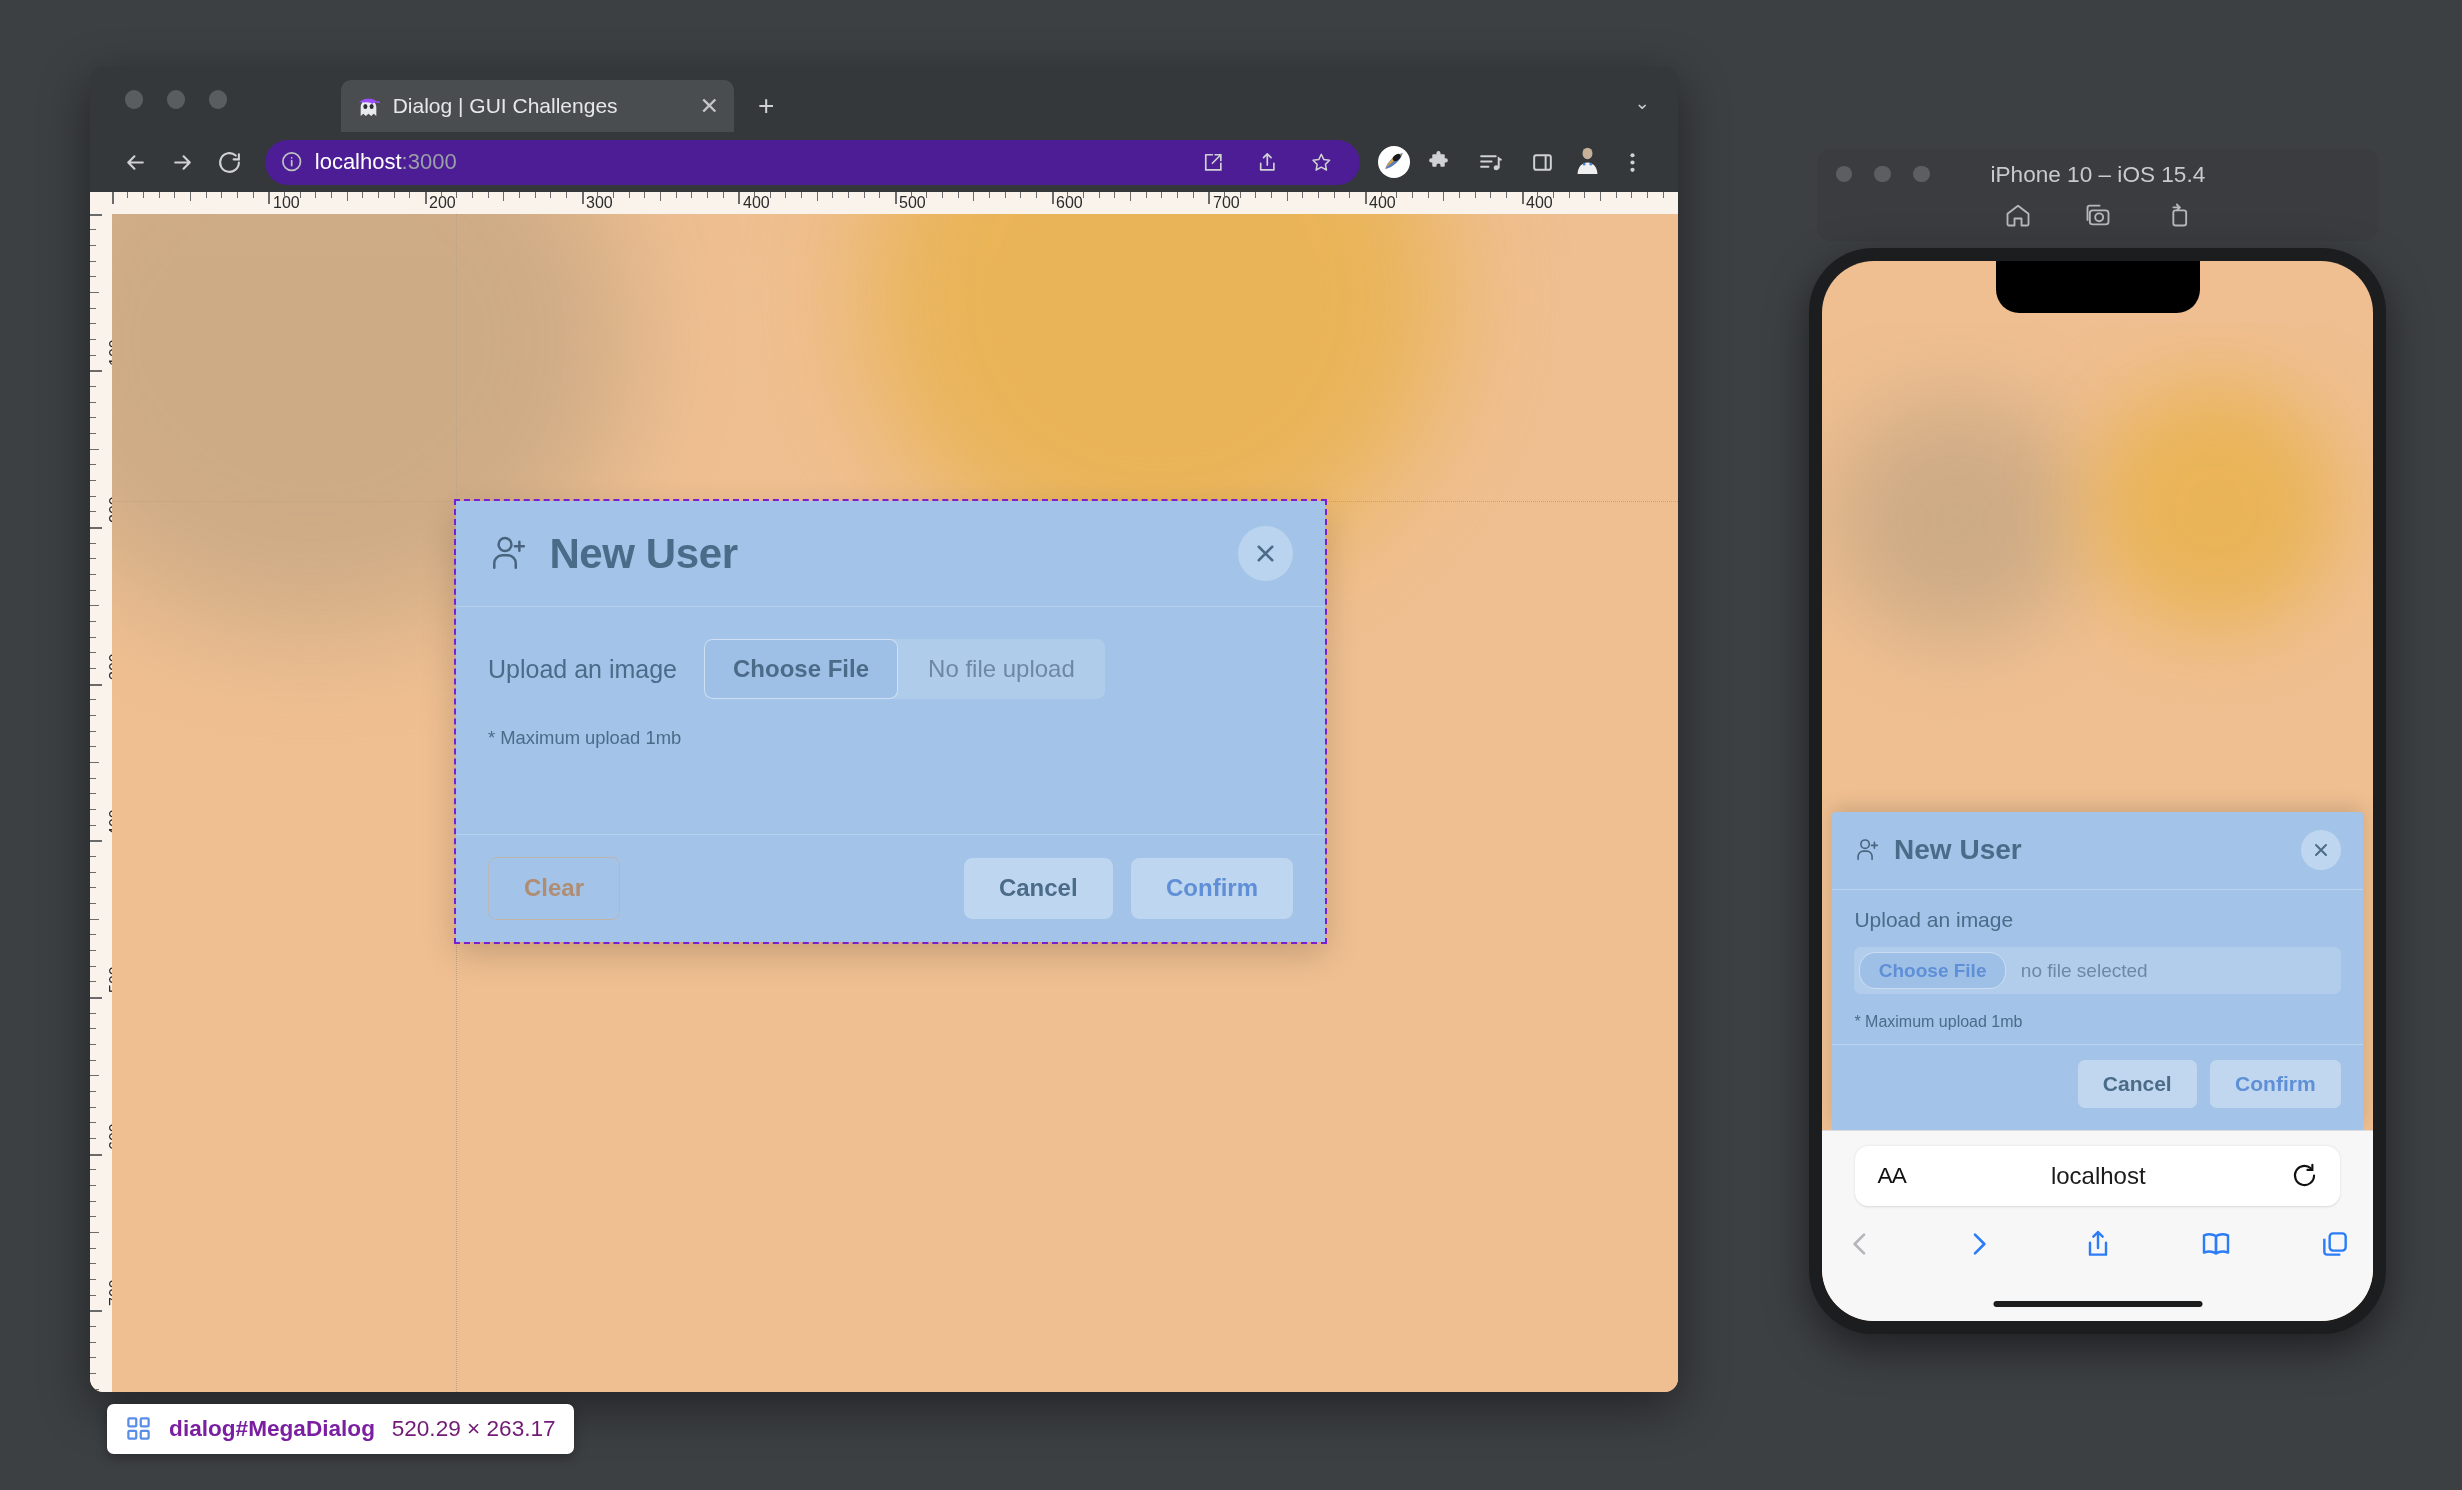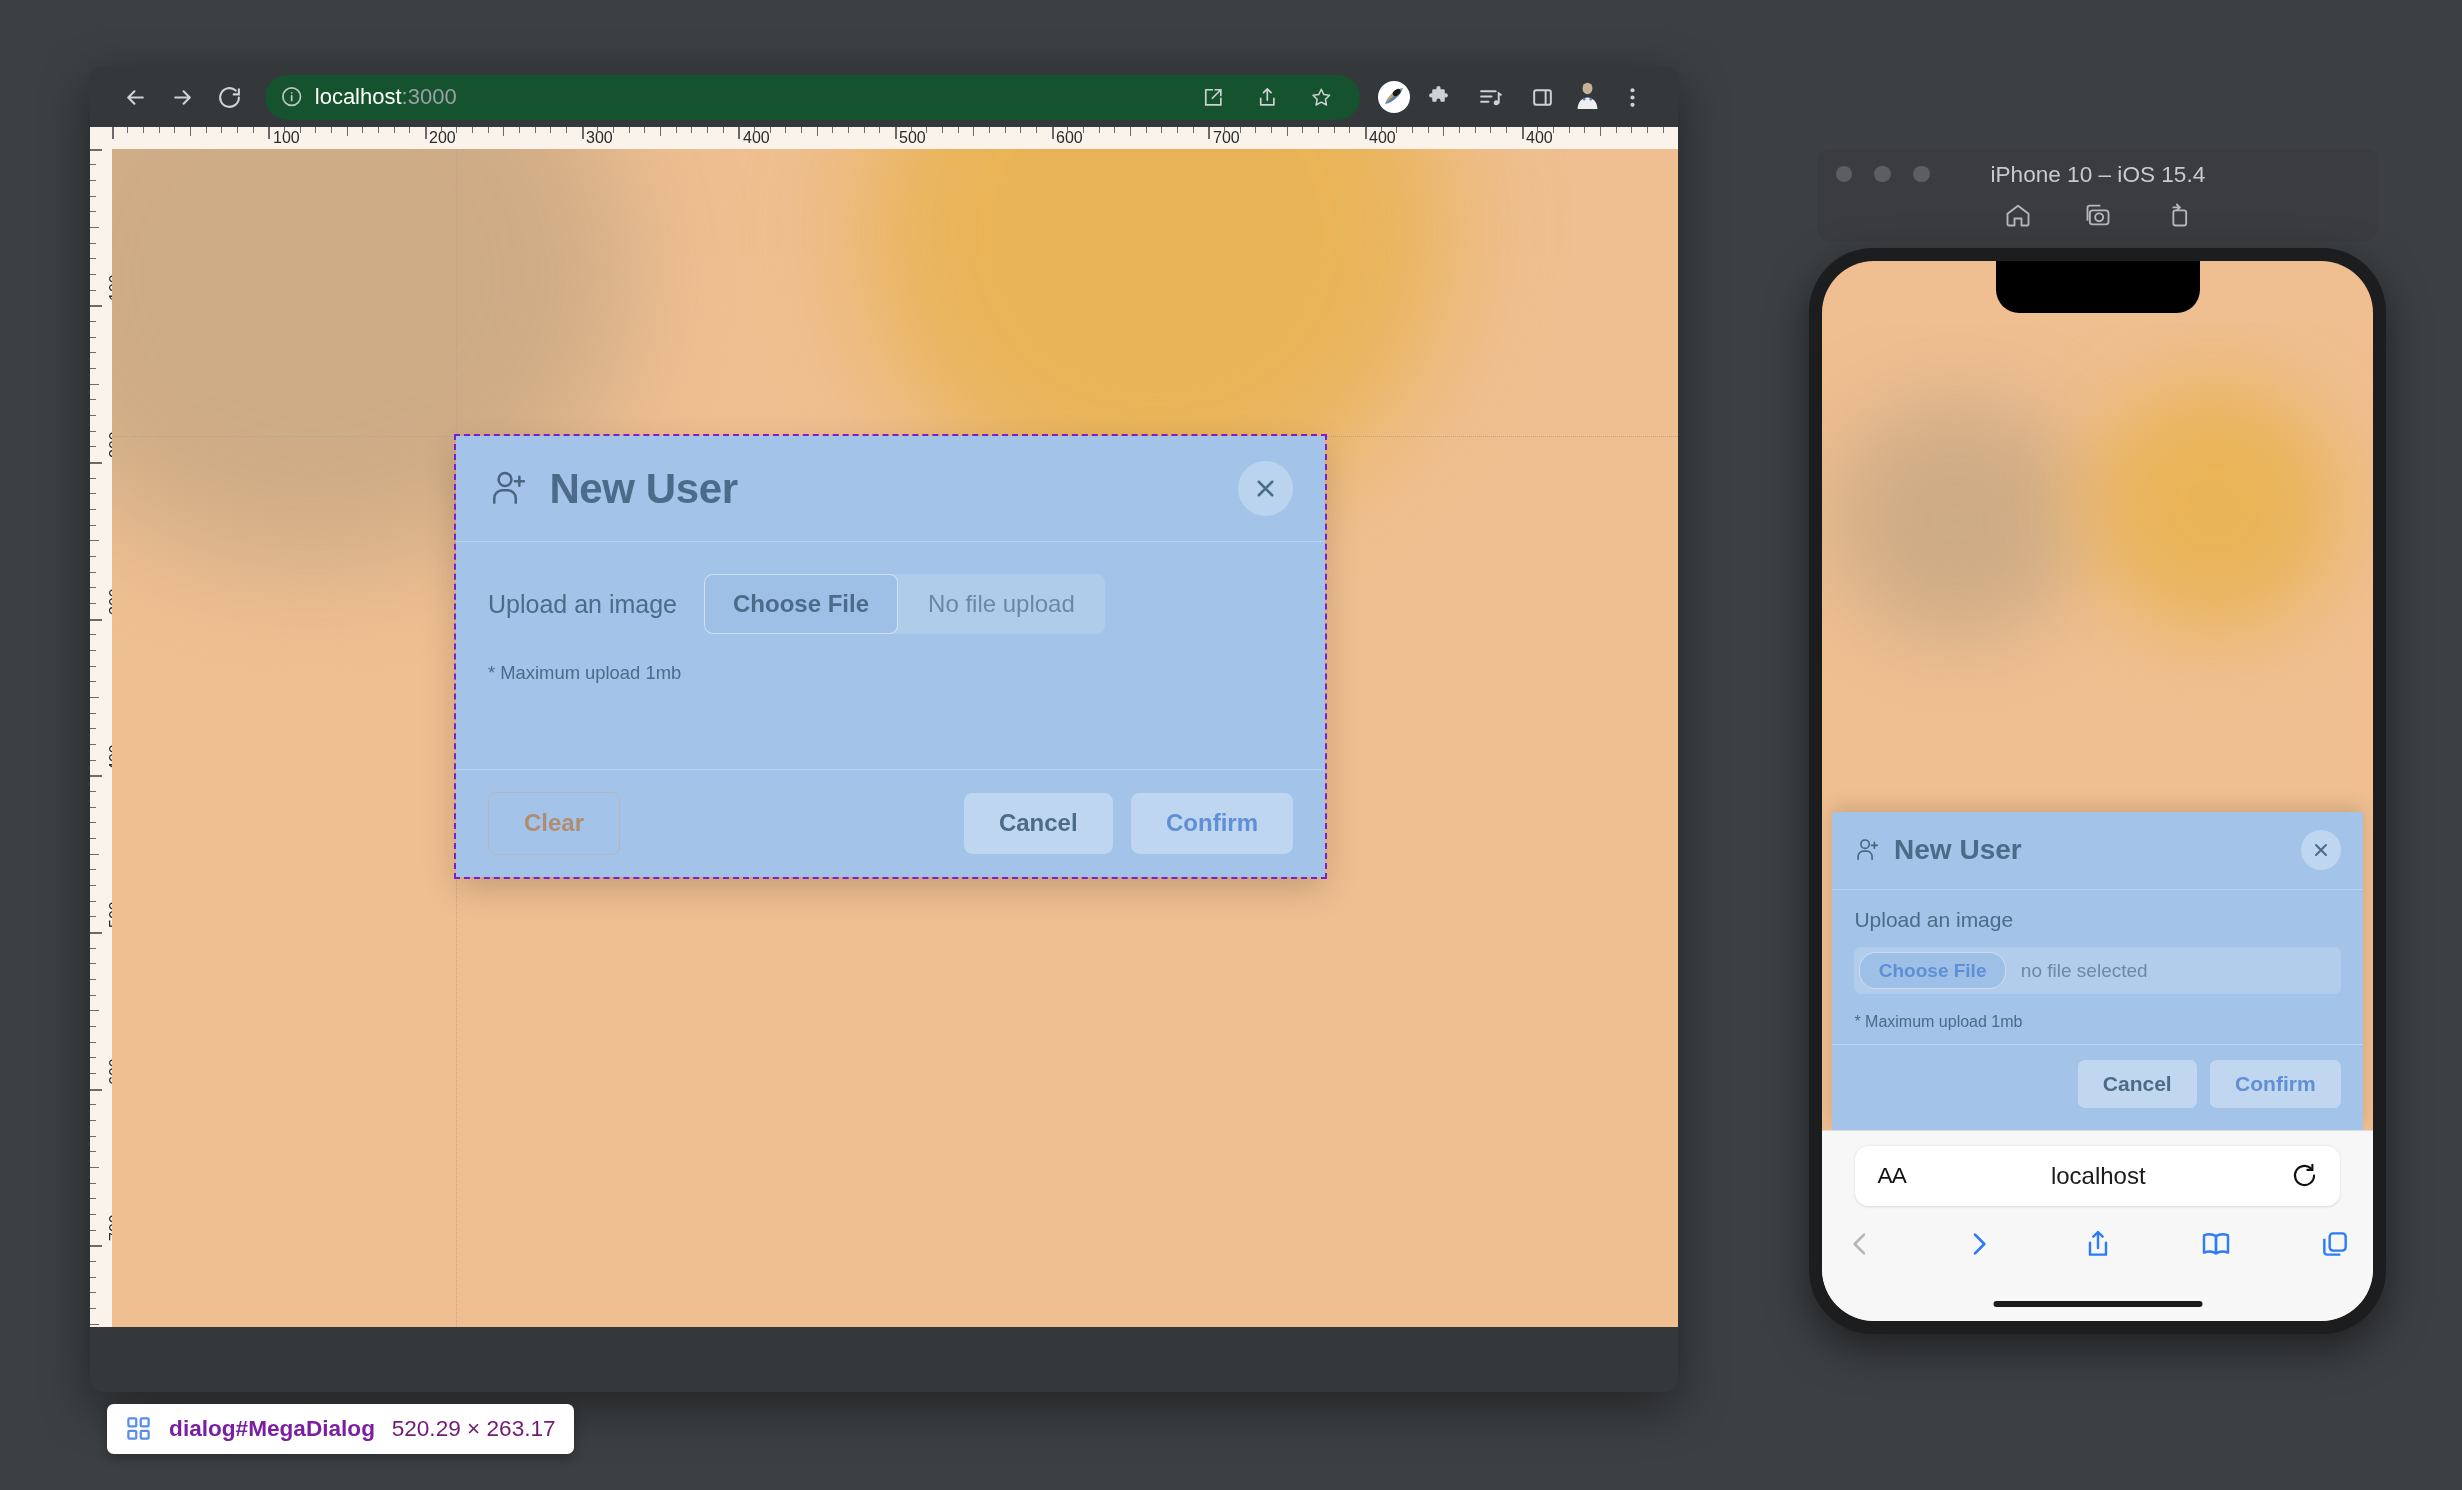--- a/index.html
+++ b/index.html
@@ -29,21 +29,21 @@
   .tab-fav { width:25px; height:25px; flex:none; position:relative; }
   .tab-title { color:#e6e7e8; font-size:21px; white-space:nowrap; overflow:hidden; }
   .tab-close { margin-left:auto; color:#c4c6c8; font-size:23.4px; line-height:1; cursor:pointer; }
   .newtab { position:absolute; left:668px; top:25px; color:#cfd1d3; font-size:28px; line-height:1; cursor:pointer; }
   .tabchev { position:absolute; right:28px; top:25px; color:#c8cacc; font-size:18.4px; cursor:pointer; }
 
   .navbar { height:60px; display:flex; align-items:center; padding:0 22px; gap:0; background:#35383b; position:relative; }
   .navicon { width:47px; height:47px; display:flex; align-items:center; justify-content:center; color:#cfd1d3; cursor:pointer; }
   .navicon svg { width:25px; height:25px; }
   .omnibox {
-    flex:1; height:45px; margin:0 5px 0 11.7px; background:#14532d; border-radius:22.6px;
+    flex:1; height:45px; margin:0 5px 0 11.7px; background:#4c1d95; border-radius:22.6px;
     display:flex; align-items:center; padding:0 15px; gap:11.7px; cursor:text;
   }
   .omnibox .info { width:23.4px; height:23.4px; flex:none; color:#bfc1c3; }
   .url { font-size:22px; color:#ffffff; white-space:nowrap; }
   .url .host { color:#ffffff; }
   .url .port { color:#9aa0a6; }
   .ombtns { display:flex; align-items:center; gap:6.7px; margin-left:auto; }
   .ombtns .navicon svg { width:22.6px; height:22.6px; }
   .extrabtns { display:flex; align-items:center; gap:5px; padding-left:13.4px; }
   .avatar-ext {
@@ -232,20 +232,44 @@
     width:209px; height:6.7px; border-radius:3.3px; background:#1c1d1f;
   }
 </style>
 </head>
 <body>
 
 <div class="stage">
 
   <div class="browser">
 
+    <div class="tabstrip">
+      <div class="traffic">
+        <i></i>
+        <i></i>
+        <i></i>
+      </div>
+
+      <div class="tab">
+        <span class="tab-fav">
+          <svg viewBox="0 0 32 32" width="25" height="25">
+            <path d="M6 17c0-5.5 4.5-10 10-10s10 4.5 10 10v11l-3.3-2.6L19.4 28l-3.4-2.6L12.6 28l-3.3-2.6L6 28z" fill="#e7e9ec"></path>
+            <ellipse cx="12" cy="16" rx="2.6" ry="3.2" fill="#2b2f33"></ellipse>
+            <ellipse cx="20" cy="16" rx="2.6" ry="3.2" fill="#2b2f33"></ellipse>
+            <path d="M4 11c2-3 7-5 12-5s10 2 12 5c-3-1-6 0-7 2-2-2-6-3-10-2-2-1-5-1-7 0z" fill="#9b4dff"></path>
+            <path d="M27 9c2 0 4 1 4 3-2-1-4-1-5 0z" fill="#9b4dff"></path>
+          </svg>
+        </span>
+        <span class="tab-title">Dialog | GUI Challenges</span>
+        <span class="tab-close">✕</span>
+      </div>
+
+      <span class="newtab">+</span>
+      <span class="tabchev">⌄</span>
+    </div>
 
     <div class="navbar">
       <span class="navicon">
         <svg viewBox="0 0 24 24" fill="none" stroke="currentColor" stroke-width="2" stroke-linecap="round" stroke-linejoin="round">
             <path d="M19 12H5M11 18l-6-6 6-6"></path>
           </svg>
       </span>
       <span class="navicon">
         <svg viewBox="0 0 24 24" fill="none" stroke="currentColor" stroke-width="2" stroke-linecap="round" stroke-linejoin="round">
             <path d="M5 12h14M13 6l6 6-6 6"></path>

